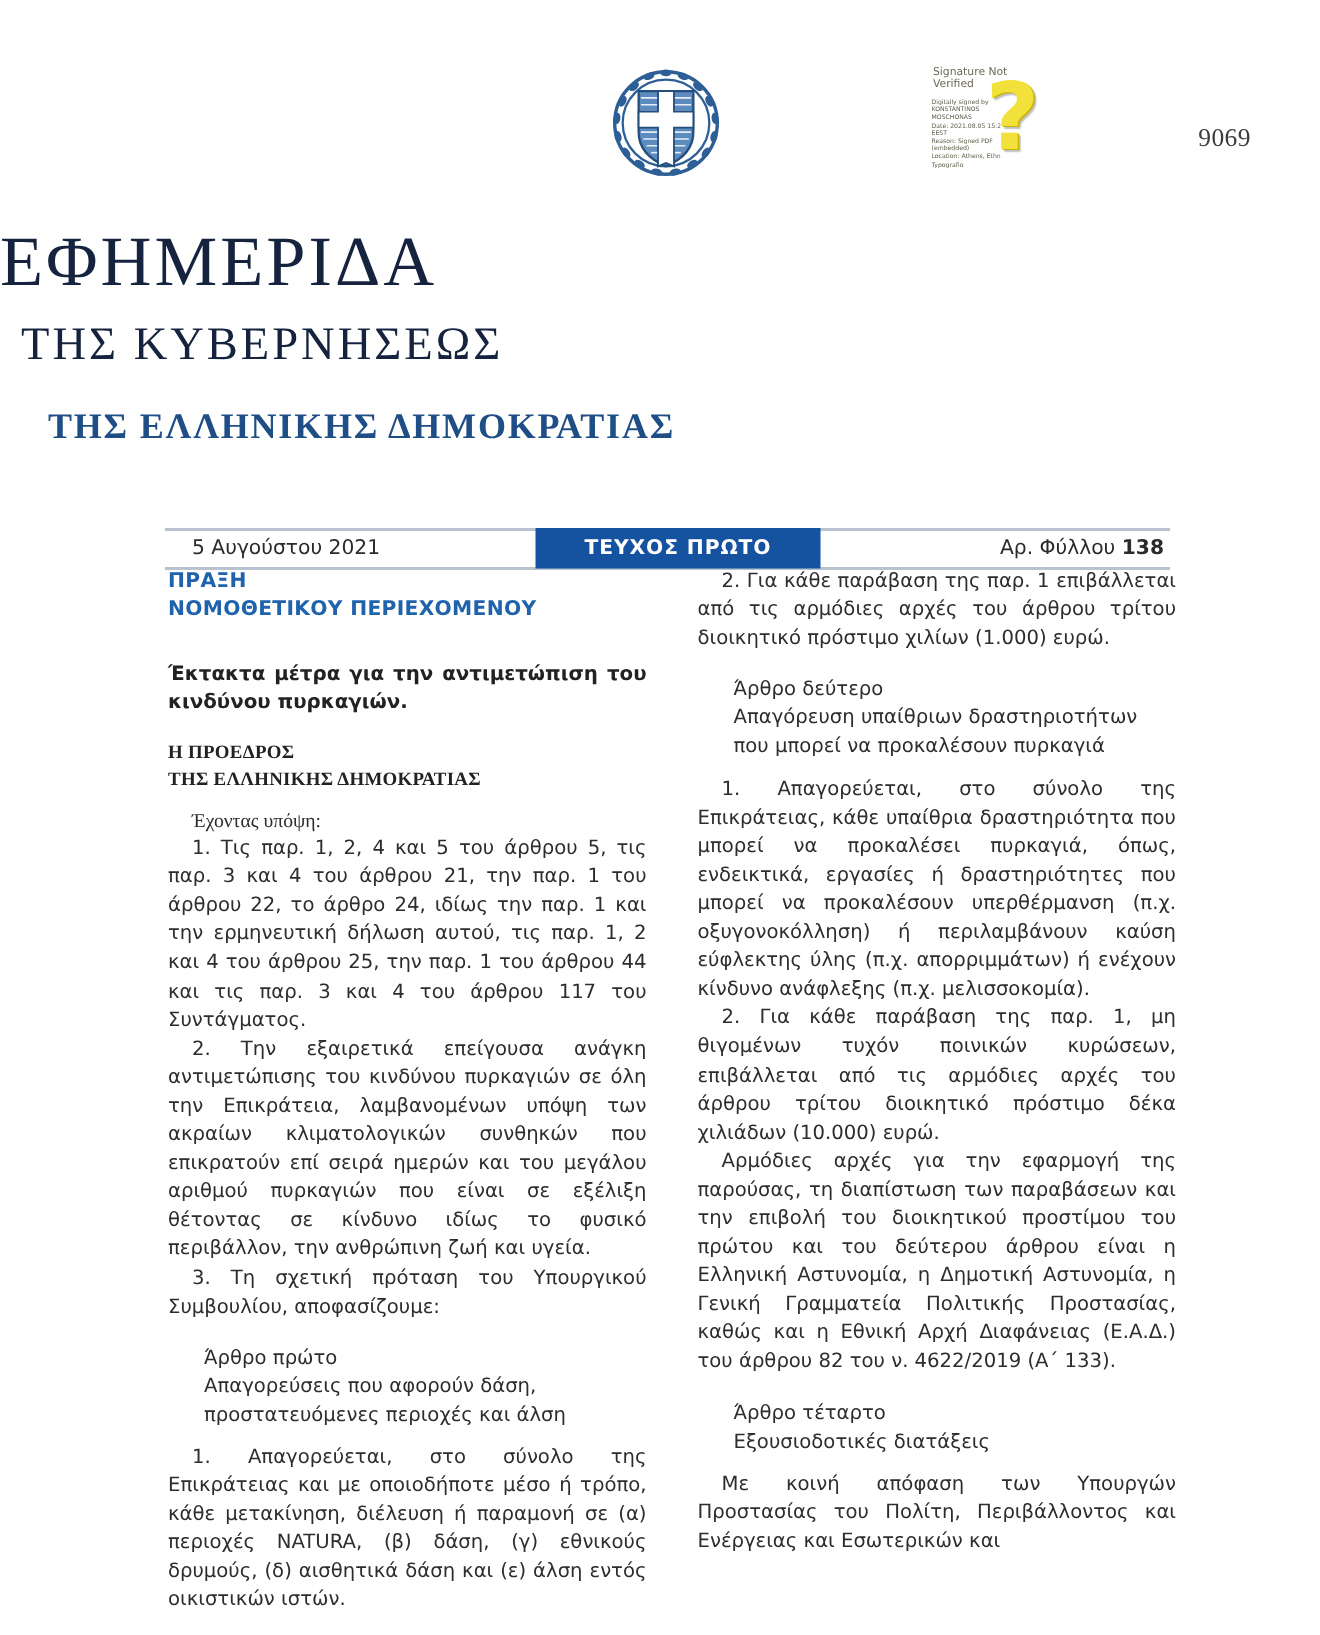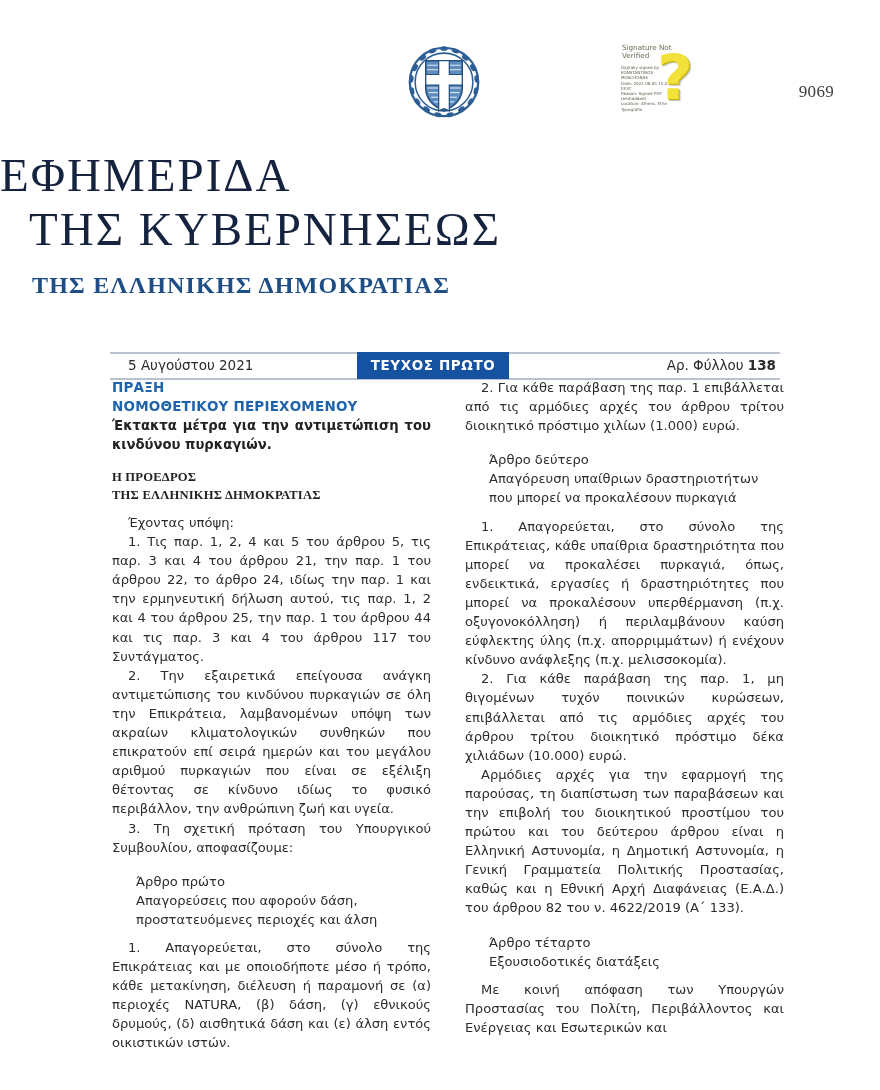--- a/index.html
+++ b/index.html
@@ -96,25 +96,25 @@
   .mast-line1 {
     font-family: "Liberation Serif", "DejaVu Serif", serif;
     font-size: 47px;
     letter-spacing: 2px;
     color: #15233f;
     line-height: 54px;
     font-weight: normal;
   }
   .mast-line2 {
     font-family: "Liberation Serif", "DejaVu Serif", serif;
-    font-size: 47px;
+    font-size: 31px;
     letter-spacing: 2px;
     color: #15233f;
     line-height: 54px;
-    padding-left: 29px;
+    padding-left: 14px;
     font-weight: normal;
   }
   .mast-line3 {
     font-family: "Liberation Serif", "DejaVu Serif", serif;
     font-size: 24px;
     letter-spacing: 1.2px;
     color: #1f4e86;
     font-weight: bold;
     margin-top: 16px;
     padding-left: 32px;
@@ -135,21 +135,21 @@
     position: absolute;
     left: 18px;
     top: 3px;
     font-size: 13.5px;
     color: #2b2b2b;
   }
   .issue-center {
     position: absolute;
     left: 247px;
     top: -2px;
-    width: 152px;
+    width: 190px;
     height: 27px;
     background: #15529f;
     color: #ffffff;
     font-size: 13.5px;
     font-weight: bold;
     letter-spacing: .6px;
     text-align: center;
     line-height: 27px;
   }
   .issue-no {
@@ -178,21 +178,21 @@
     color: #1f63ad;
     font-size: 13.5px;
     font-weight: bold;
     line-height: 19px;
     letter-spacing: .2px;
   }
   .act-title {
     font-size: 13.2px;
     font-weight: bold;
     line-height: 19px;
-    margin-top: 0;
+    margin-top: 24px;
     color: #222;
     text-align: justify;
   }
   .authority {
     font-size: 12.6px;
     font-weight: bold;
     line-height: 18px;
     margin-top: 14px;
     color: #222;
     letter-spacing: .2px;
@@ -201,21 +201,21 @@
 
   p.body {
     font-size: 13.1px;
     line-height: 19.1px;
     margin: 0;
     text-align: justify;
     color: #2d2d2d;
     hyphens: manual;
   }
   p.body.indent { text-indent: 16px; }
-  p.body.gap { margin-top: 9px; }
+  p.body.gap { margin-top: 9px; font-family: Liberation Serif, serif; }
 
   .article-head {
     font-size: 13.1px;
     line-height: 19.1px;
     margin: 15px 0 9px 0;
     padding-left: 24px;
     color: #2d2d2d;
   }
   .article-head div { white-space: nowrap; }
 </style>

